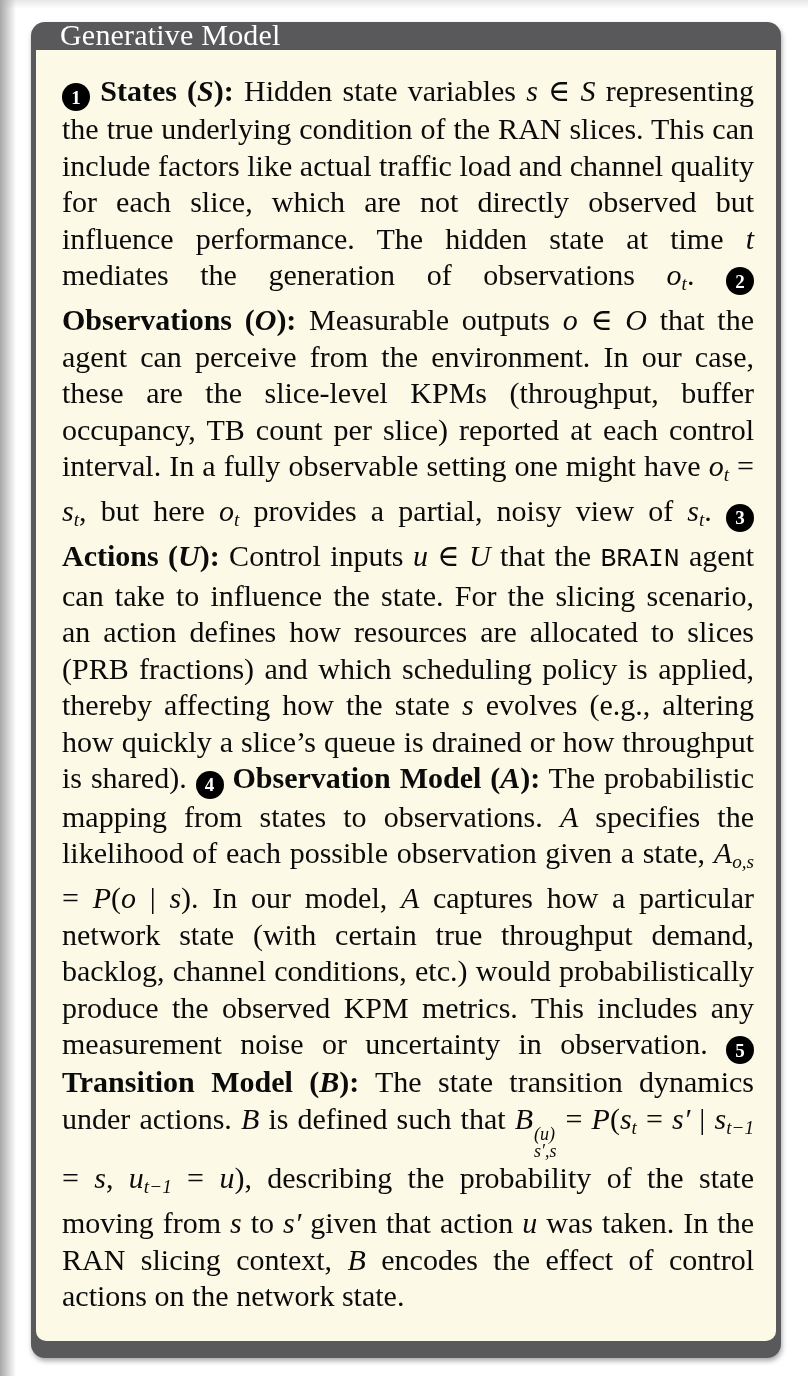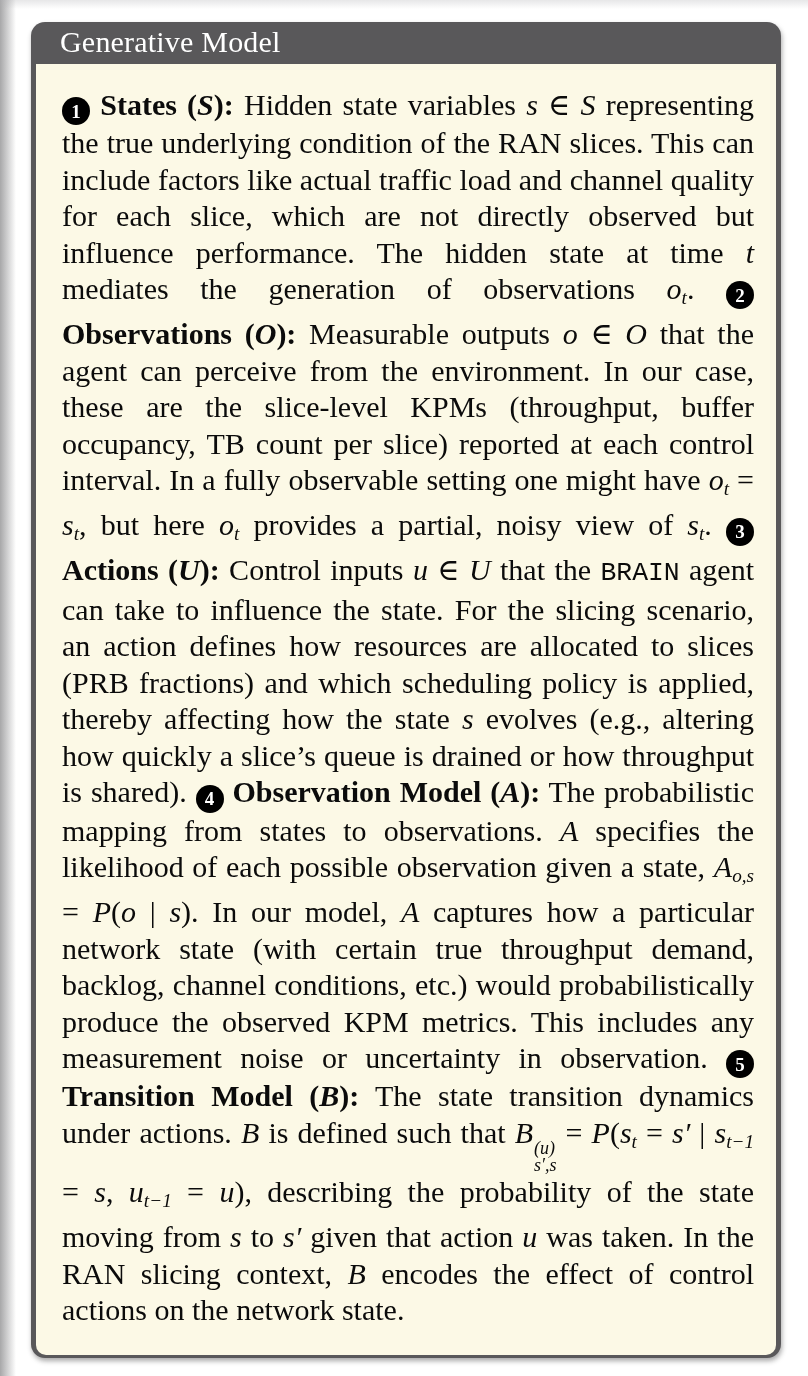--- a/index.html
+++ b/index.html
@@ -32,21 +32,21 @@
   .tcolorbox{
     position:absolute;
     left:31px;top:22px;
     width:750px;height:1336px;
     background:var(--frame);
     border-radius:14px;
     padding:0 5px 5px 5px;
     box-shadow:1px 3px 5px rgba(40,40,40,0.40);
   }
   .box-header{
-    height:42px;
+    height:28px;
     display:flex;align-items:center;
     padding-left:24px;
   }
   .box-title{
     color:var(--title-text);
     font-size:30px;
     letter-spacing:0.2px;
     transform:translateY(-1px);
   }
   .box-body{

